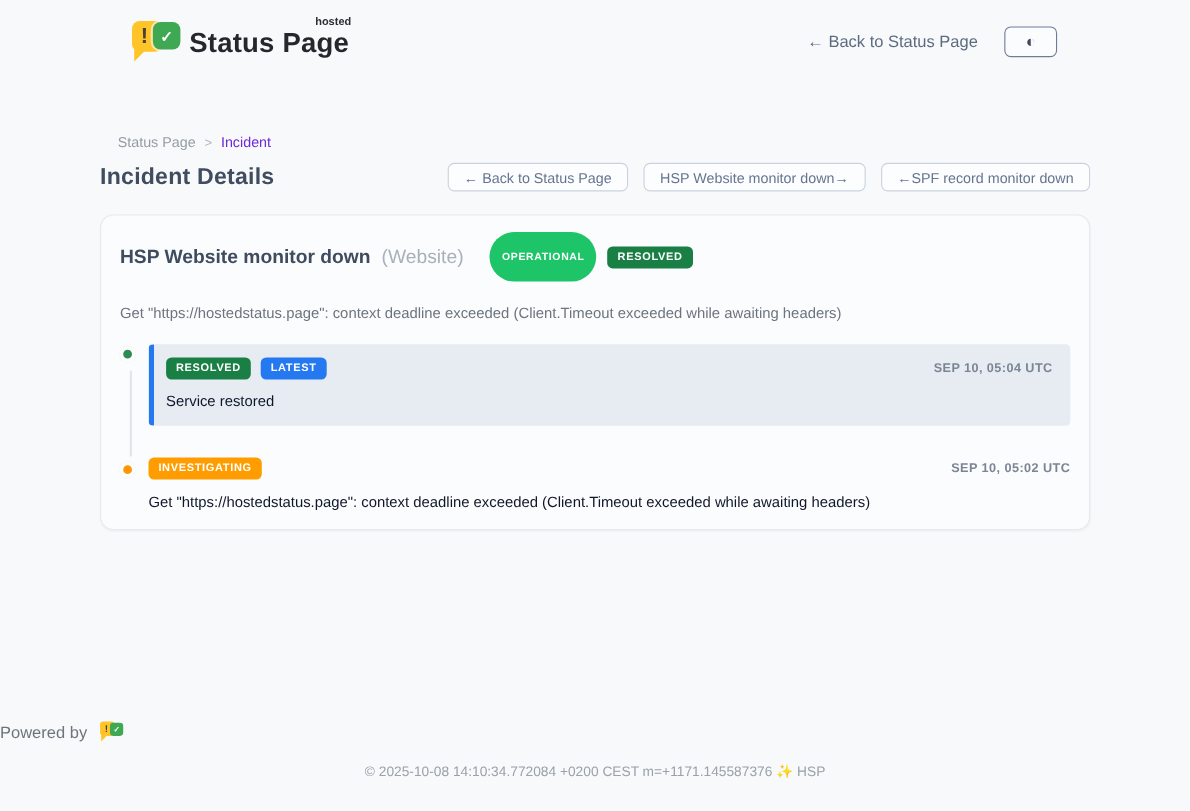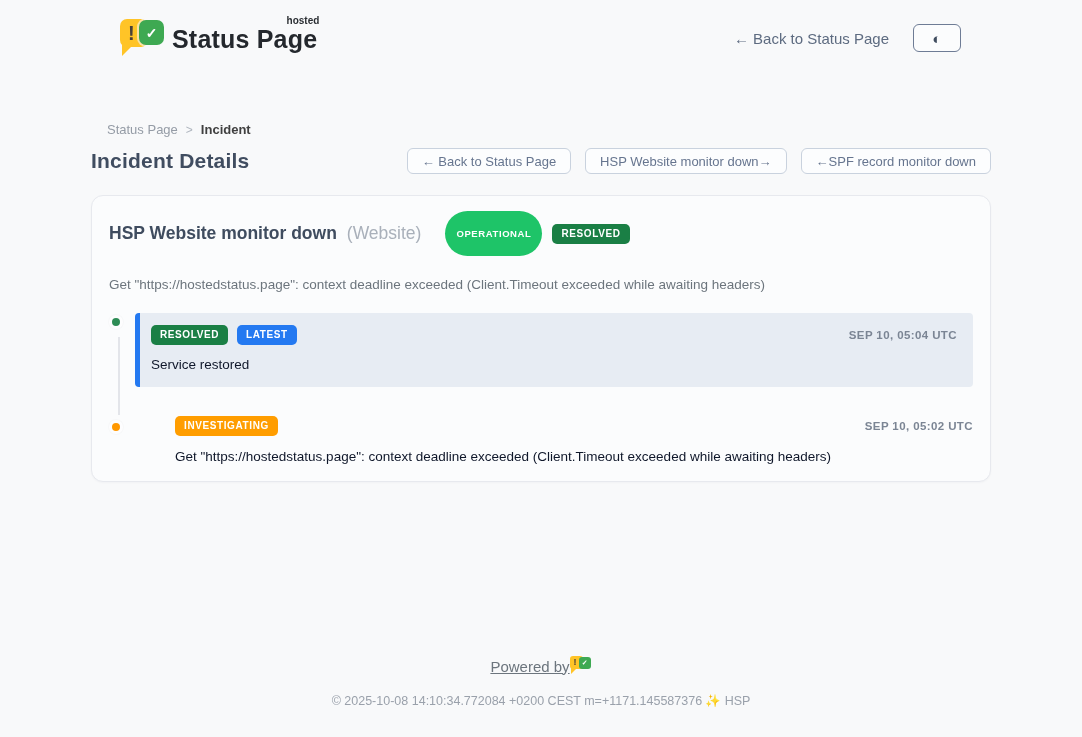--- a/index.html
+++ b/index.html
@@ -37,21 +37,21 @@
     width:48px; height:28px; background:#fbfcfd; border:1px solid #6e7c95;
     border-radius:6px; display:flex; align-items:center; justify-content:center; cursor:pointer;
   }
   .toggle-icon { font-size:15px; color:#3f4c5f; line-height:1; }
 
   
   .container { width:900px; margin:0 auto; }
   .breadcrumb { margin-top:56px; font-size:13px; color:#959ca6; display:flex; align-items:center; gap:8px; padding-left:16px; }
   .breadcrumb a { color:#959ca6; text-decoration:none; cursor:pointer; }
   .breadcrumb .sep { color:#b0b6bf; font-size:12px; }
-  .breadcrumb .current { color:#404040; font-weight:700; }
+  .breadcrumb .current { color:#6d28d9; font-weight:400; }
 
   .title-row { margin-top:11px; display:flex; align-items:center; justify-content:space-between; }
   .page-title { font-size:21px; font-weight:700; color:#404d60; letter-spacing:.2px; }
   .nav-buttons { display:flex; gap:14px; }
   .nav-btn {
     height:26px; padding:0 14px; background:#fcfdfe; border:1px solid #c9d2de; border-radius:6px;
     font-family:"Liberation Sans", sans-serif; font-size:13px; color:#66758f; cursor:pointer; white-space:nowrap;
   }
 
   
@@ -72,38 +72,38 @@
   .badge-investigating { background:#ff9d00; }
 
   .meta { margin-top:7px; font-size:12.5px; color:#6b7280; }
   .meta b { color:#4a5360; font-weight:700; }
   .desc { margin-top:21px; font-size:13.5px; color:#6c757d; }
 
   
   .timeline { position:relative; margin-top:21px; }
   .tl-connector { position:absolute; left:9px; top:24px; width:2px; height:78px; background:#e3e5ea; }
   .tl-entry { display:flex; align-items:flex-start; }
-  .tl-entry + .tl-entry { margin-top:29px;gap:40px; }
+  .tl-entry + .tl-entry { margin-top:29px; }
   .tl-dot-col { width:26px; flex:0 0 auto; padding-top:2px; }
   .tl-dot { width:14px; height:14px; border-radius:50%; border:3px solid #fdfdfe; box-shadow:0 0 0 1px rgba(0,0,0,.02); }
   .tl-dot.green { background:#2d8c55; }
   .tl-dot.orange { background:#ff9800; margin-top:2px; }
   .tl-panel {
     flex:1; background:#e7ecf3; border-left:5px solid #2479f1; border-radius:4px;
     padding:12px 16px 15px 11px;
   }
   .tl-plain { flex:1; padding-right:0; }
   .tl-head { display:flex; align-items:center; gap:9px; }
   .tl-time { margin-left:auto; font-size:11.5px; font-weight:700; color:#7b8594; letter-spacing:.4px; }
   .tl-msg { margin-top:12px; font-size:13.5px; color:#0f172a; }
   .tl-plain .tl-msg { margin-top:13px; }
 
   
   .footer { position:absolute; left:0; right:0; top:655px; text-align:center; }
-  .powered { display:flex; align-items:center; justify-content:center; gap:0; font-size:15px; color:#6c757d; cursor:pointer;text-decoration:underline; }
+  .powered { display:flex; align-items:center; justify-content:flex-start; gap:12px; font-size:15px; color:#6c757d; cursor:pointer; }
   .mini-logo { position:relative; width:22px; height:22px; display:inline-block; }
   .mini-bubble { position:absolute; left:0; top:1px; width:13px; height:13px; background:#ffc427; border-radius:3px; }
   .mini-tail { position:absolute; left:1px; top:13px; width:0; height:0;
     border-top:6px solid #ffc427; border-right:6px solid transparent; }
   .mini-exclaim { position:absolute; left:4px; top:2px; font-size:9px; font-weight:800; color:#4a4038; line-height:11px; }
   .mini-checkbox { position:absolute; left:9px; top:2px; width:12px; height:12px; background:#3ea952; border-radius:3px;
     display:flex; align-items:center; justify-content:center; }
   .mini-checkbox span { color:#fff; font-size:7px; font-weight:800; }
   .copyright { margin-top:16px; font-size:12.5px; color:#9aa1ab; }
 </style>

